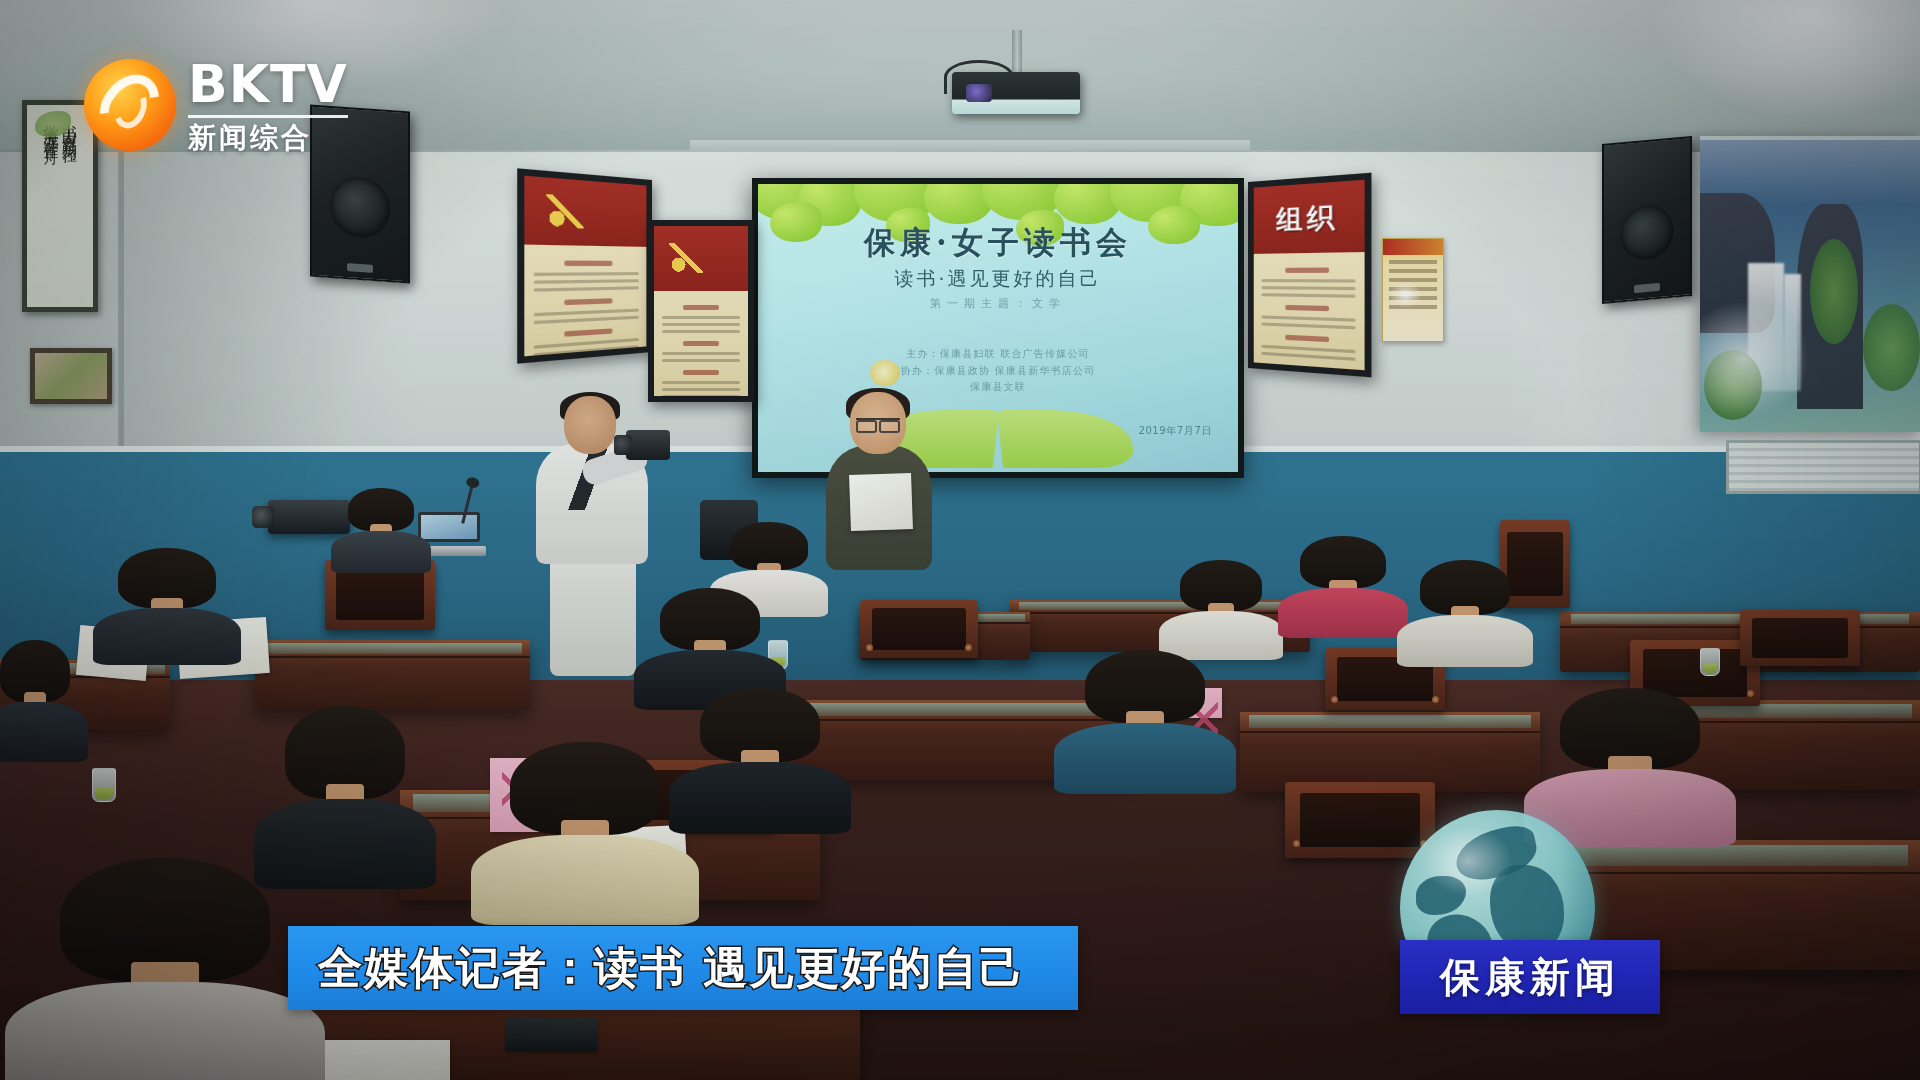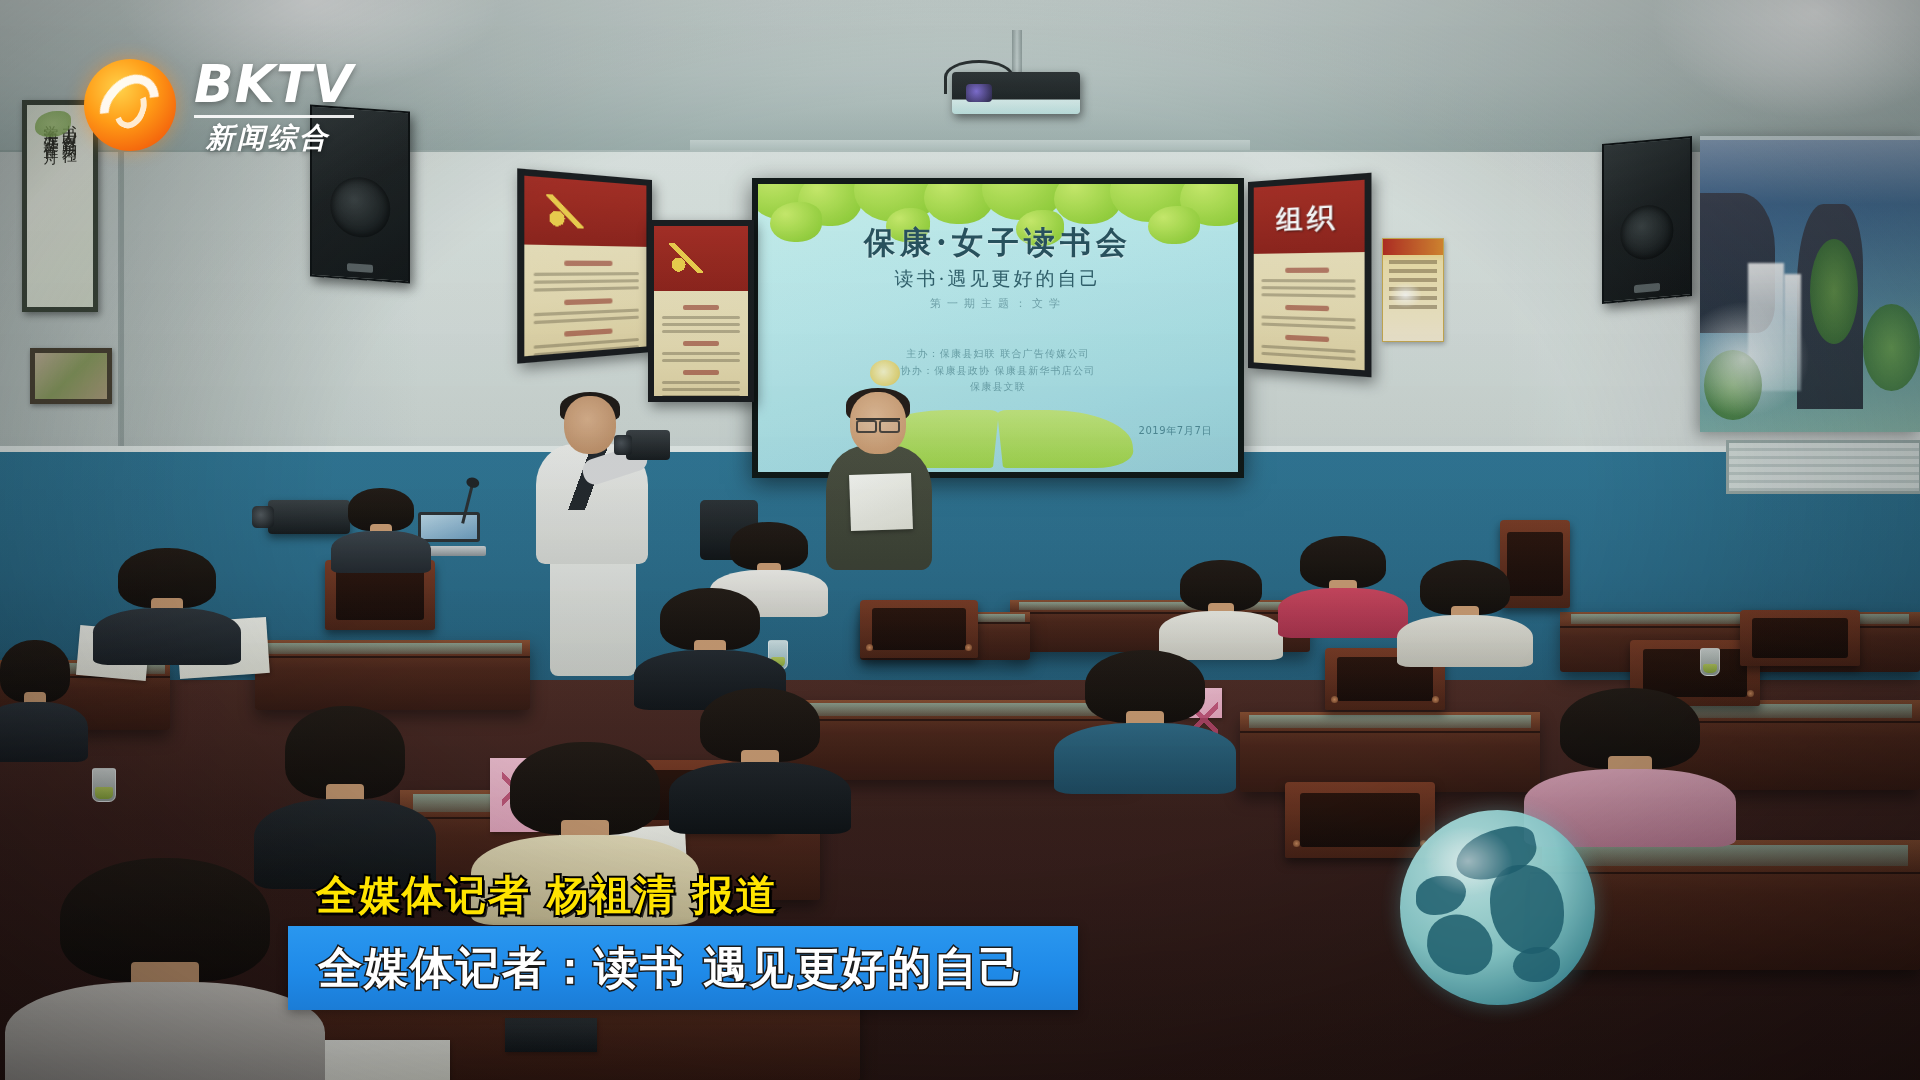--- a/index.html
+++ b/index.html
@@ -446,21 +446,21 @@
     background:radial-gradient(ellipse at 50% 45%, rgba(0,0,0,0) 46%, rgba(0,0,0,.38) 100%);
   }
   .grade {
     position:absolute; inset:0; pointer-events:none;
     background:linear-gradient(180deg,rgba(120,160,170,.06),rgba(10,20,30,.14));
   }
 
   
   .bc-logo {
     position:absolute; left:84px; top:50px; width:280px; height:110px;
-    display:flex; align-items:center; gap:18px;font-style:italic;
+    display:flex; align-items:center; gap:12px;
   }
   .logo-mark {
     position:relative; width:92px; height:92px; border-radius:50%;
     background:radial-gradient(circle at 38% 32%, #ffd24a 0%, #ff9b16 42%, #f4650c 78%, #e03e05 100%);
     box-shadow:0 0 18px rgba(255,140,20,.45);
     flex:0 0 auto;
   }
   .logo-bird {
     position:absolute; left:22%; top:14%; width:56%; height:72%;
     border:9px solid rgba(255,255,255,.92);
@@ -478,21 +478,20 @@
   .logo-text { display:flex; flex-direction:column; justify-content:center; }
   .logo-bktv {
     font-family:"DejaVu Sans","Liberation Sans",sans-serif;
     font-size:52px; font-weight:700; color:#fff; letter-spacing:1px; line-height:1;
     text-shadow:0 2px 6px rgba(0,0,0,.35);
   }
   .logo-rule { width:100%; height:3px; background:rgba(255,255,255,.9); margin:5px 0 6px; }
   .logo-cn {
     font-size:28px; font-weight:700; color:#fff; letter-spacing:3px; line-height:1;
     text-shadow:0 2px 5px rgba(0,0,0,.4);
-    margin-left:12px;
   }
 
   
   .reporter-credit {
     position:absolute; left:316px; top:868px;
     font-size:41px; font-weight:700; letter-spacing:2px;
     color:#ffe400;
     -webkit-text-stroke:4px #000;
     paint-order:stroke fill;
     text-shadow:0 0 2px #000, 3px 3px 0 rgba(0,0,0,.8);
@@ -901,30 +900,32 @@
       <div class="logo-bird"></div>
       <div class="logo-bird2"></div>
     </div>
     <div class="logo-text">
       <div class="logo-bktv">BKTV</div>
       <div class="logo-rule"></div>
       <div class="logo-cn">新闻综合</div>
     </div>
   </div>
 
-  <div class="reporter-credit">全媒体记者 杨祖清 报道</div>
 
   <div class="headline-bar">
     <div class="headline-text">全媒体记者：读书 遇见更好的自己</div>
   </div>
 
   <div class="prog-badge">
     <div class="globe">
       <div class="cont c1"></div>
         <div class="cont c2"></div>
         <div class="cont c3"></div>
       <div class="cont c4"></div>
         <div class="cont c5"></div>
       <div class="globe-shine"></div>
     </div>
+    <div class="prog-bar">
+      <div class="prog-text">保康新闻</div>
+    </div>
   </div>
 
 </div>
 
 </body></html>

